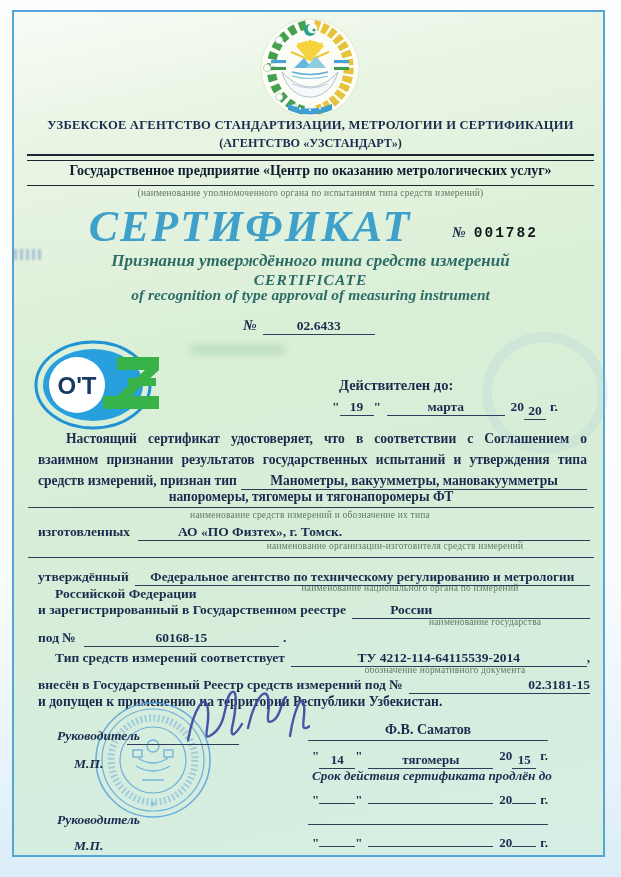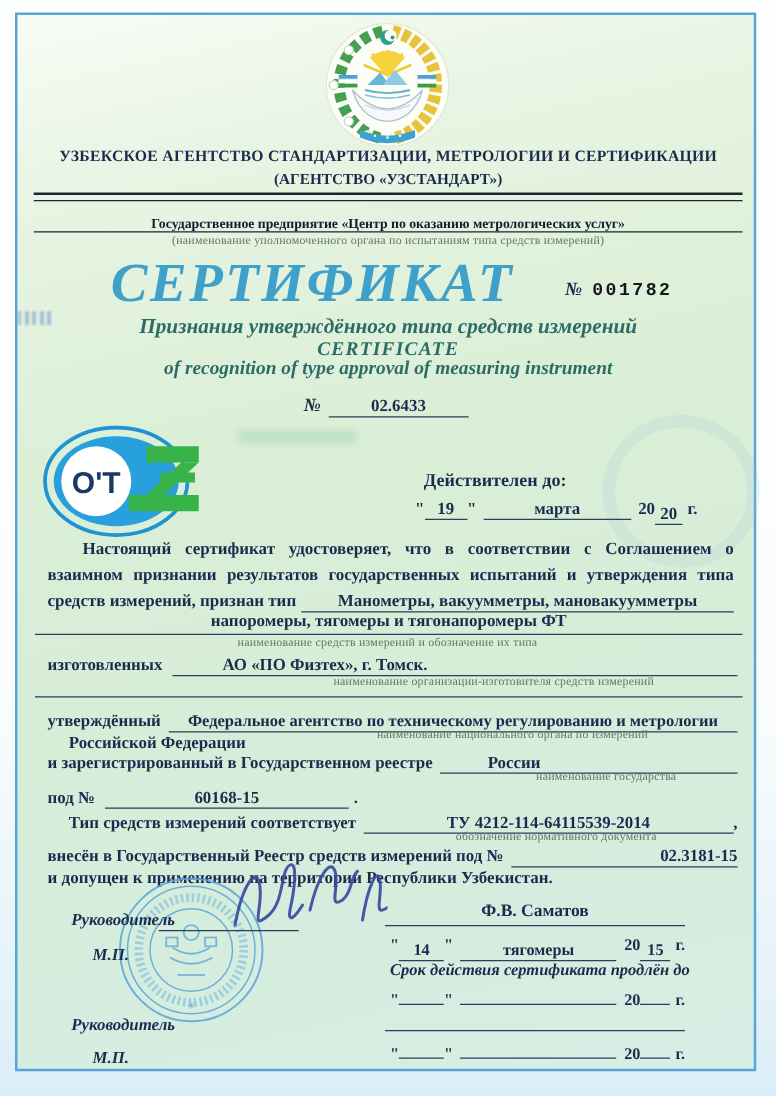--- a/index.html
+++ b/index.html
@@ -76,21 +76,21 @@
     <path d="M34,68 Q52,76 70,68" stroke="#c4d0d8" fill="none" stroke-width="1"></path>
     <path d="M30,88 Q52,97 74,88 L74,94 Q52,103 30,94 Z" fill="#3f9fd0"></path>
     <circle cx="42" cy="92.5" r="1" fill="#fff"></circle>
       <circle cx="52" cy="94" r="1" fill="#fff"></circle>
       <circle cx="62" cy="92.5" r="1" fill="#fff"></circle>
   </svg>
 
   <div class="abs ctr b navy" style="left:20px;top:118px;width:581px;font-size:12.6px;letter-spacing:.2px;">УЗБЕКСКОЕ АГЕНТСТВО СТАНДАРТИЗАЦИИ,  МЕТРОЛОГИИ И СЕРТИФИКАЦИИ</div>
   <div class="abs ctr b navy" style="left:20px;top:136px;width:581px;font-size:12.2px;">(АГЕНТСТВО «УЗСТАНДАРТ»)</div>
   <div class="abs dbl" style="left:27px;top:154px;width:567px;"></div>
-  <div class="abs ctr b" style="left:20px;top:173px;width:581px;font-size:11px;color:#121c30;">Государственное предприятие «Центр по оказанию метрологических услуг»</div>
+  <div class="abs ctr b" style="left:20px;top:163px;width:581px;font-size:14px;color:#121c30;">Государственное предприятие «Центр по оказанию метрологических услуг»</div>
   <div class="abs sgl" style="left:27px;top:185px;width:567px;"></div>
   <div class="abs ctr cap" style="left:20px;top:188px;width:581px;">(наименование уполномоченного органа по испытаниям типа средств измерений)</div>
 
   <div class="abs ctr b it" style="left:55px;top:201px;width:390px;font-size:44px;letter-spacing:2px;color:#3fa0c9;">СЕРТИФИКАТ</div>
   <div class="abs row" style="left:452px;top:224px;">
     <span class="it" style="font-size:15px;">№</span>
     <span style="font-family:'Liberation Mono',monospace;font-size:14.5px;letter-spacing:2px;margin-left:8px;color:#15151a;">001782</span>
   </div>
   <div class="abs ctr b it teal" style="left:20px;top:251px;width:581px;font-size:17px;">Признания утверждённого типа средств измерений</div>
   <div class="abs ctr b it teal" style="left:20px;top:271px;width:581px;font-size:15.5px;letter-spacing:1px;">CERTIFICATE</div>

